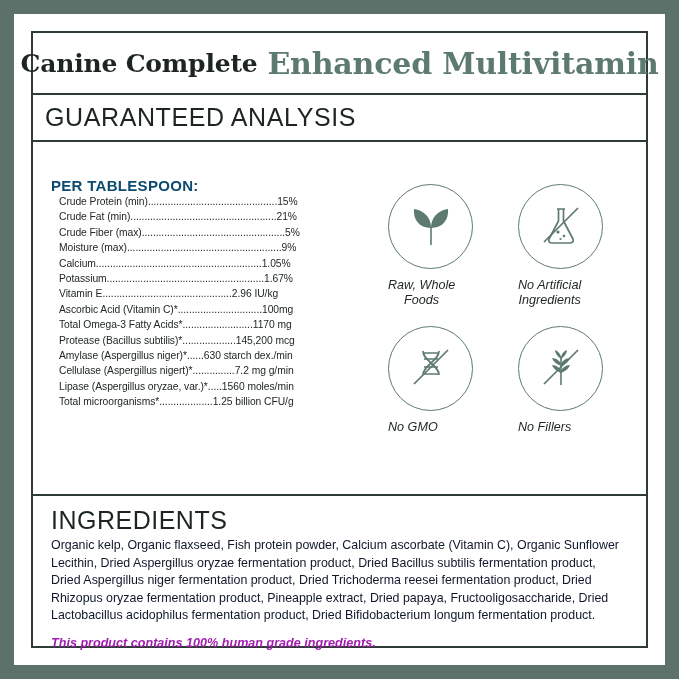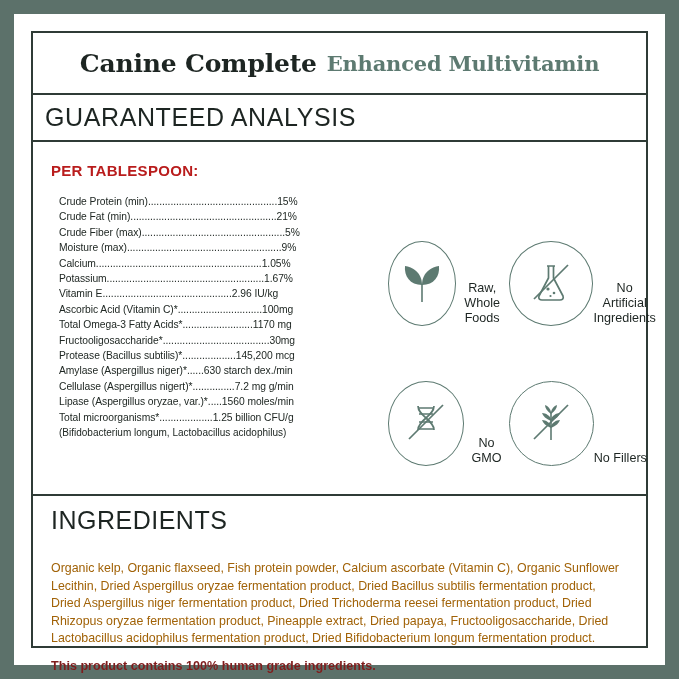--- a/index.html
+++ b/index.html
@@ -49,21 +49,21 @@
   .title-main {
     font-family: "DejaVu Serif", serif;
     font-weight: bold;
     font-size: 25px;
     color: #1d2522;
     letter-spacing: -0.2px;
   }
   .title-sub {
     font-family: "DejaVu Serif", serif;
     font-weight: bold;
-    font-size: 21px;
+    font-size: 30px;
     color: #5d7a71;
     letter-spacing: -0.2px;
     margin-left: 10px;
   }
 
   
   .ga-row {
     position: absolute;
     left: 0;
     top: 62px;
@@ -87,24 +87,24 @@
     position: absolute;
     left: 0;
     top: 109px;
     width: 100%;
     height: 352px;
     box-sizing: border-box;
   }
   .per-tbsp {
     position: absolute;
     left: 18px;
-    top: 20px;
+    top: 35px;
     font-size: 15px;
     font-weight: bold;
-    color: #b91c1c;
+    color: #0c4a6e;
     letter-spacing: 0.3px;
   }
   .analysis-list {
     position: absolute;
     left: 26px;
     top: 52px;
     width: 325px;
   }
   .an-line {
     font-family: "Liberation Sans", sans-serif;
@@ -127,22 +127,23 @@
     position: absolute;
     left: 355px;
     top: 42px;
     width: 260px;
     display: grid;
     grid-template-columns: 1fr 1fr;
     grid-template-rows: 142px 140px;
   }
   .badge {
     display: flex;
-    flex-direction: row;
-    align-items: flex-end;
+    flex-direction: column;
+    align-items: flex-start;
+    font-style: italic;
   }
   .badge-circle {
     width: 85px;
     height: 85px;
     border: 1.6px solid #5d7a71;
     border-radius: 50%;
     display: flex;
     align-items: center;
     justify-content: center;
     box-sizing: border-box;
@@ -166,30 +167,31 @@
     border-top: 2px solid #2f3b36;
     box-sizing: border-box;
     padding: 10px 18px 0 18px;
   }
   .ing-heading {
     font-size: 25px;
     color: #1d2522;
     letter-spacing: 0.5px;
   }
   .ing-body {
-    margin-top: 25px;
+    margin-top: 2px;
     font-size: 12.4px;
     line-height: 17.6px;
-    color: #a16207;
+    color: #0f172a;
   }
   .ing-footer {
     margin-top: 11px;
     font-size: 12.6px;
     font-weight: bold;
-    color: #7f1d1d;
+    color: #a21caf;
+    font-style: italic;
   }
 </style>
 </head>
 <body>
 
 <div class="label-card">
   <div class="inner-frame">
 
     <div class="title-row">
       <span class="title-main">Canine Complete</span>
@@ -206,27 +208,25 @@
       <div class="analysis-list">
         <div class="an-line">Crude Protein (min)..............................................15%</div>
         <div class="an-line">Crude Fat (min)....................................................21%</div>
         <div class="an-line">Crude Fiber (max)...................................................5%</div>
         <div class="an-line">Moisture (max).......................................................9%</div>
         <div class="an-line">Calcium...........................................................1.05%</div>
         <div class="an-line">Potassium........................................................1.67%</div>
         <div class="an-line">Vitamin E..............................................2.96 IU/kg</div>
         <div class="an-line">Ascorbic Acid (Vitamin C)*..............................100mg</div>
         <div class="an-line">Total Omega-3 Fatty Acids*.........................1170 mg</div>
-        <div class="an-line">Fructooligosaccharide*......................................30mg</div>
         <div class="an-line">Protease (Bacillus subtilis)*...................145,200 mcg</div>
         <div class="an-line">Amylase (Aspergillus niger)*......630 starch dex./min</div>
         <div class="an-line">Cellulase (Aspergillus nigert)*...............7.2 mg g/min</div>
         <div class="an-line">Lipase (Aspergillus oryzae, var.)*.....1560 moles/min</div>
         <div class="an-line">Total microorganisms*...................1.25 billion CFU/g</div>
-        <div class="an-note">(Bifidobacterium longum, Lactobacillus acidophilus)</div>
       </div>
 
       <div class="badges">
 
         <div class="badge">
           <div class="badge-circle">
             <span>
               <svg width="48" height="48" viewBox="0 0 48 48">
                 <path d="M24 44 L24 26" stroke="#5d7a71" stroke-width="1.6" fill="none"></path>
                 <path d="M24 27 C24 14, 14 9, 7 8 C6 18, 12 27, 24 27 Z" fill="#5d7a71"></path>

